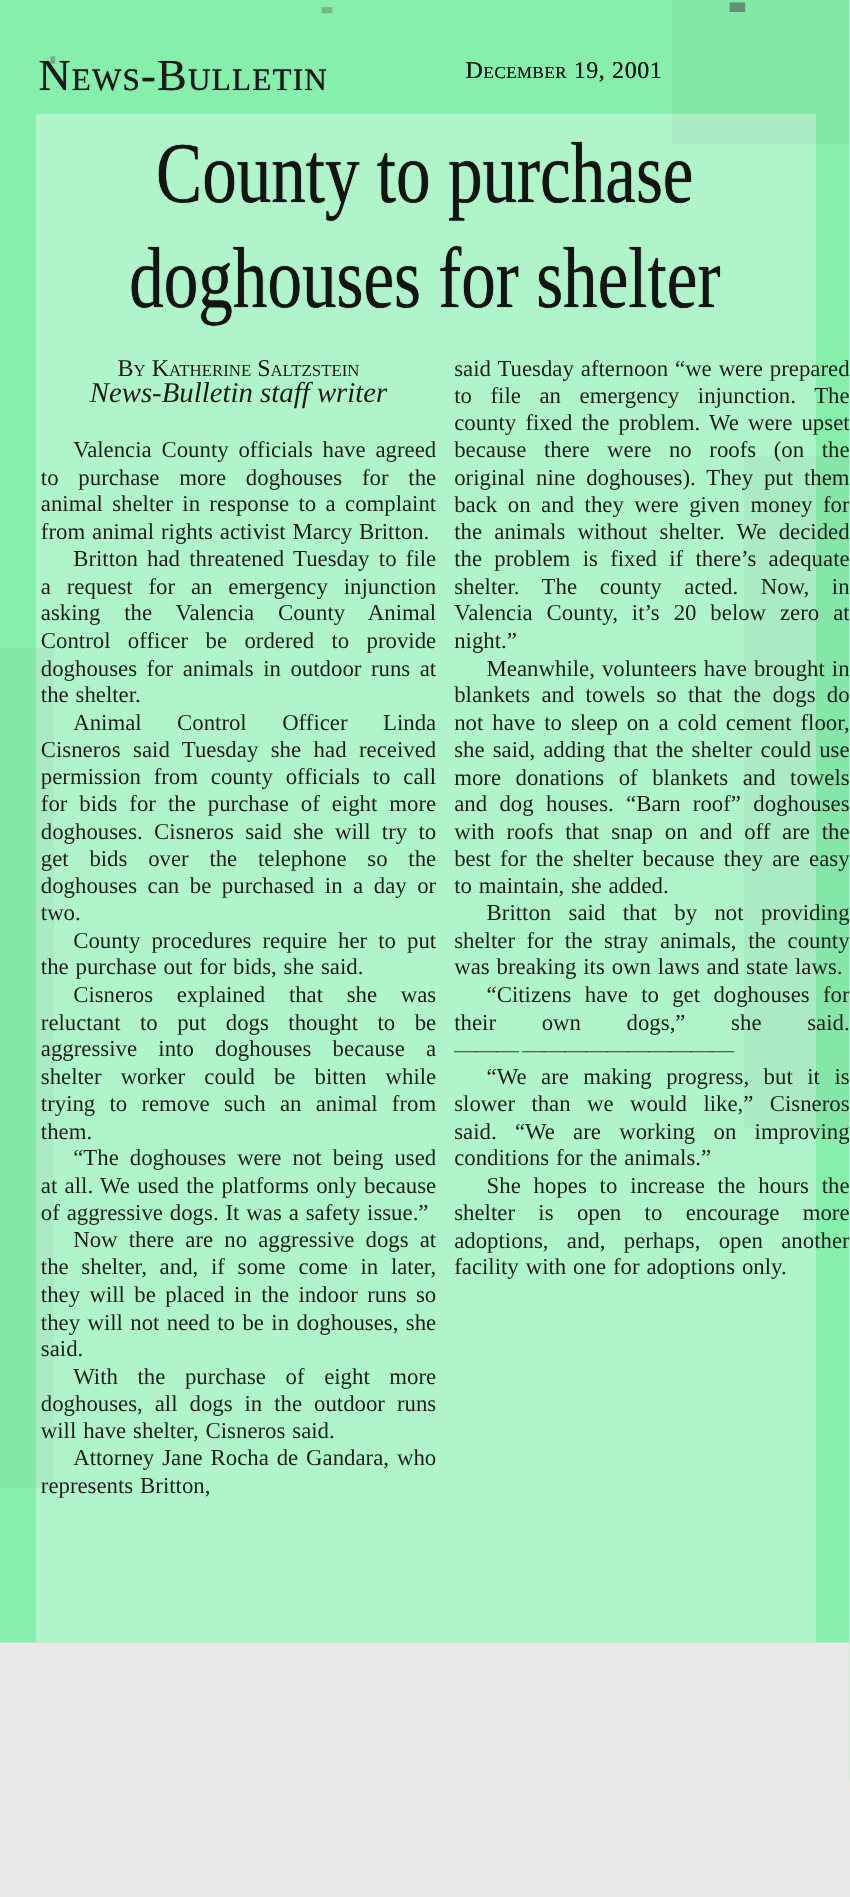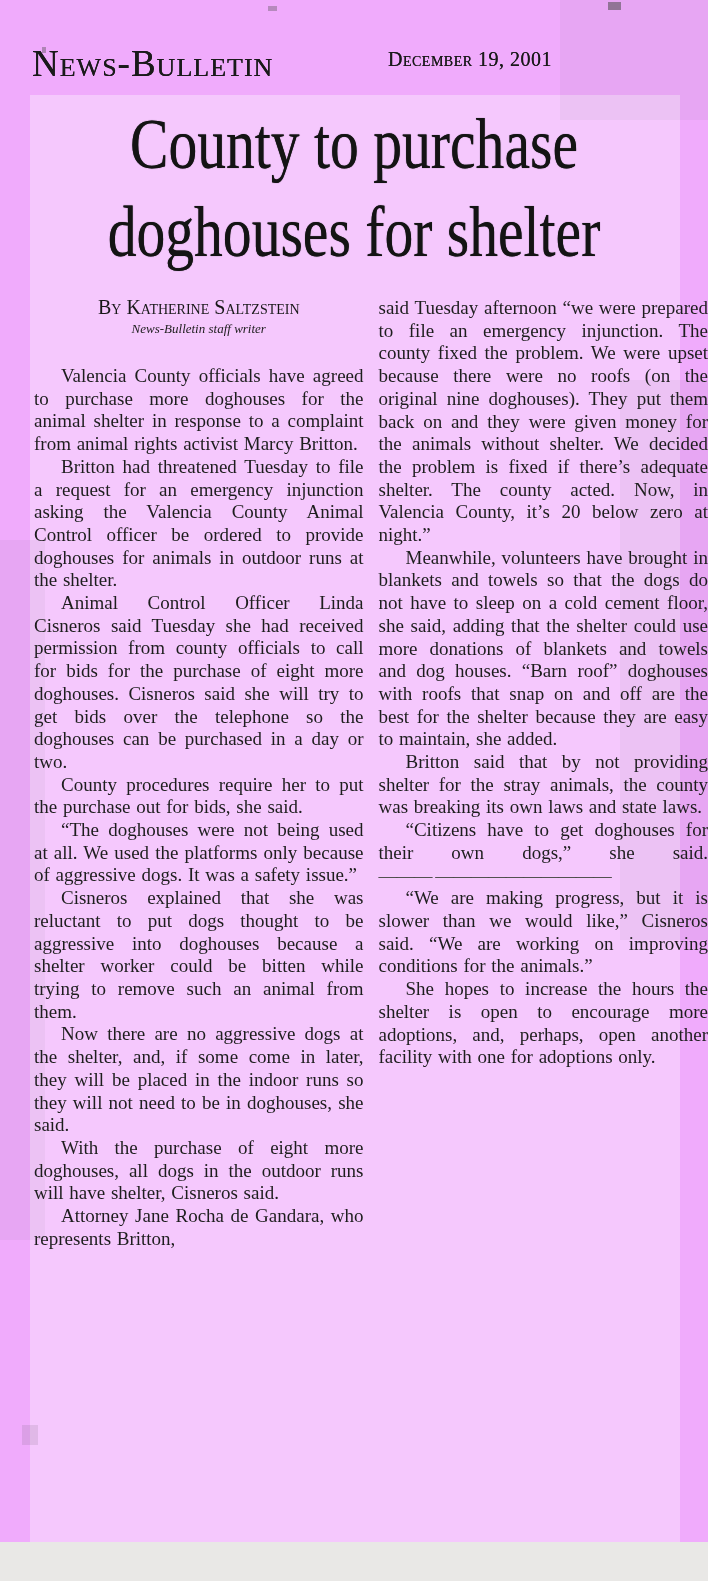--- a/index.html
+++ b/index.html
@@ -3,22 +3,22 @@
 <meta charset="utf-8">
 <style>
   html, body {
     margin: 0;
     padding: 0;
     background: #e9e8e6;
   }
   .page {
     position: relative;
     width: 708px;
-    height: 1542px;
-    background: #f0abfc;
+    height: 1369px;
+    background: #86efac;
     overflow: hidden;
     font-family: "Liberation Serif", serif;
     color: #1c1c1c;
   }
   
   .scan-patch {
     position: absolute;
     pointer-events: none;
   }
   .patch-light { background: rgba(255,255,255,0.35); }
@@ -89,21 +89,21 @@
     font-weight: normal;
     font-variant: small-caps;
     font-size: 20px;
     line-height: 21px;
     color: #181818;
     white-space: nowrap;
   }
   .byline-role {
     text-align: center;
     font-style: italic;
-    font-size: 13px;
+    font-size: 24px;
     line-height: 21px;
     margin-bottom: 26px;
     color: #1c1c1c;
   }
 
   .col p {
     margin: 0;
     text-indent: 27px;
     text-align: justify;
     font-size: 19px;
@@ -144,22 +144,22 @@
   <div class="columns">
 
     <div class="col col-left">
       <div class="byline">By Katherine Saltzstein</div>
       <div class="byline-role">News-Bulletin staff writer</div>
 
       <p>Valencia County officials have agreed to purchase more doghouses for the animal shelter in response to a complaint from animal rights activist Marcy Britton.</p>
       <p>Britton had threatened Tuesday to file a request for an emergency injunction asking the Valencia County Animal Control officer be ordered to provide doghouses for animals in outdoor runs at the shelter.</p>
       <p>Animal Control Officer Linda Cisneros said Tuesday she had received permission from county officials to call for bids for the purchase of eight more doghouses. Cisneros said she will try to get bids over the telephone so the doghouses can be purchased in a day or two.</p>
       <p>County procedures require her to put the purchase out for bids, she said.</p>
+      <p>Cisneros explained that she was reluctant to put dogs thought to be aggressive into doghouses because a shelter worker could be bitten while trying to remove such an animal from them.</p>
       <p>“The doghouses were not being used at all. We used the platforms only because of aggressive dogs. It was a safety issue.”</p>
-      <p>Cisneros explained that she was reluctant to put dogs thought to be aggressive into doghouses because a shelter worker could be bitten while trying to remove such an animal from them.</p>
       <p>Now there are no aggressive dogs at the shelter, and, if some come in later, they will be placed in the indoor runs so they will not need to be in doghouses, she said.</p>
       <p>With the purchase of eight more doghouses, all dogs in the outdoor runs will have shelter, Cisneros said.</p>
       <p>Attorney Jane Rocha de Gandara, who represents Britton,</p>
     </div>
 
     <div class="col col-right">
       <p class="no-indent">said Tuesday afternoon “we were prepared to file an emergency injunction. The county fixed the problem. We were upset because there were no roofs (on the original nine doghouses). They put them back on and they were given money for the animals without shelter. We decided the problem is fixed if there’s adequate shelter. The county acted. Now, in Valencia County, it’s 20 below zero at night.”</p>
       <p>Meanwhile, volunteers have brought in blankets and towels so that the dogs do not have to sleep on a cold cement floor, she said, adding that the shelter could use more donations of blankets and towels and dog houses. “Barn roof” doghouses with roofs that snap on and off are the best for the shelter because they are easy to maintain, she added.</p>
       <p>Britton said that by not providing shelter for the stray animals, the county was breaking its own laws and state laws.</p>
       <p><span>“Citizens have to get doghouses for their own dogs,” she said.</span><span class="scan-dash">——— ——————————</span></p>

